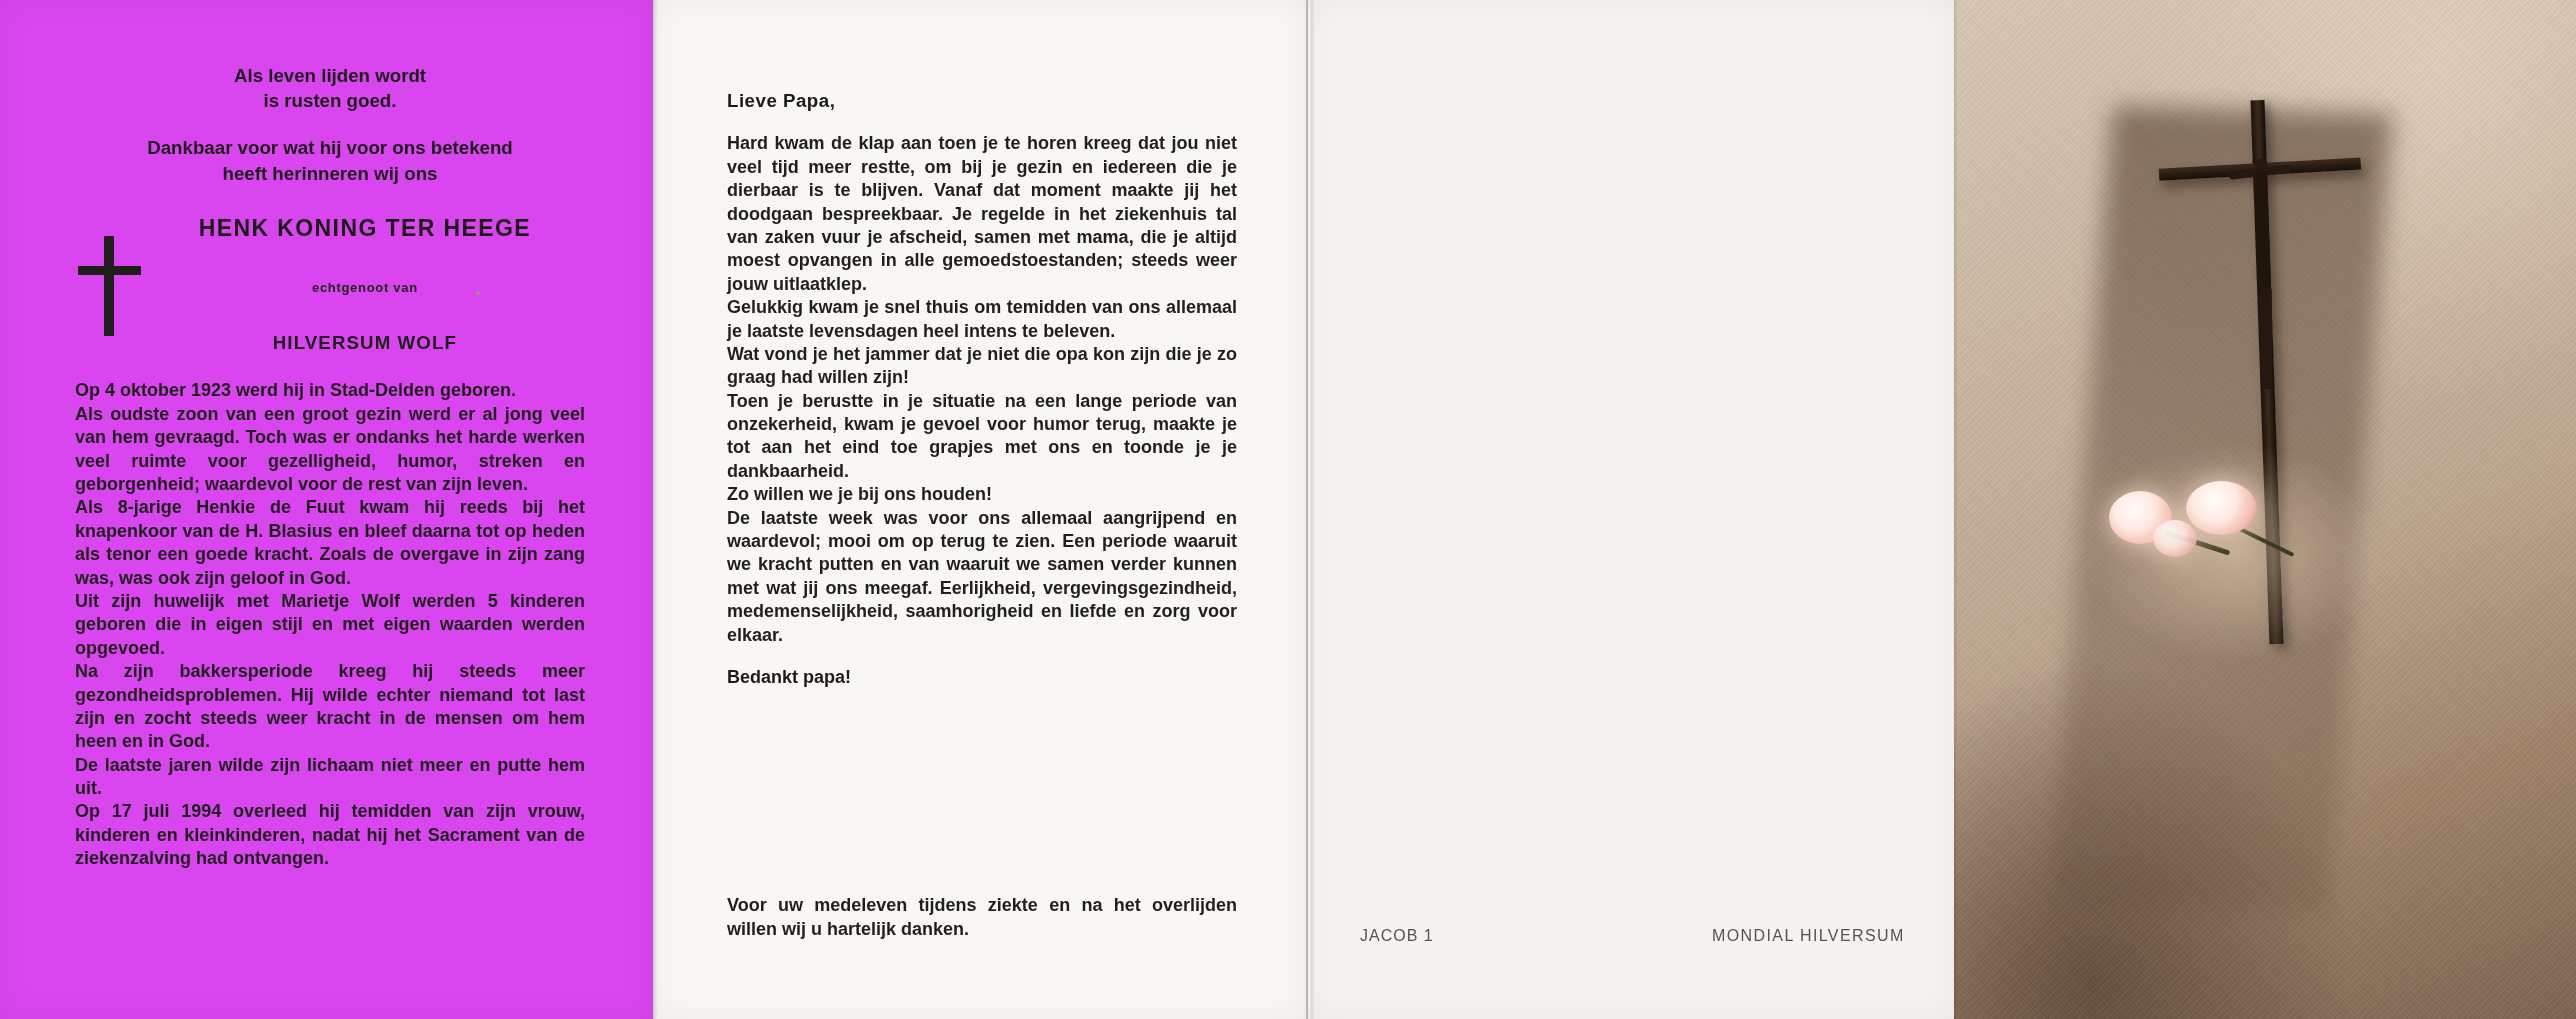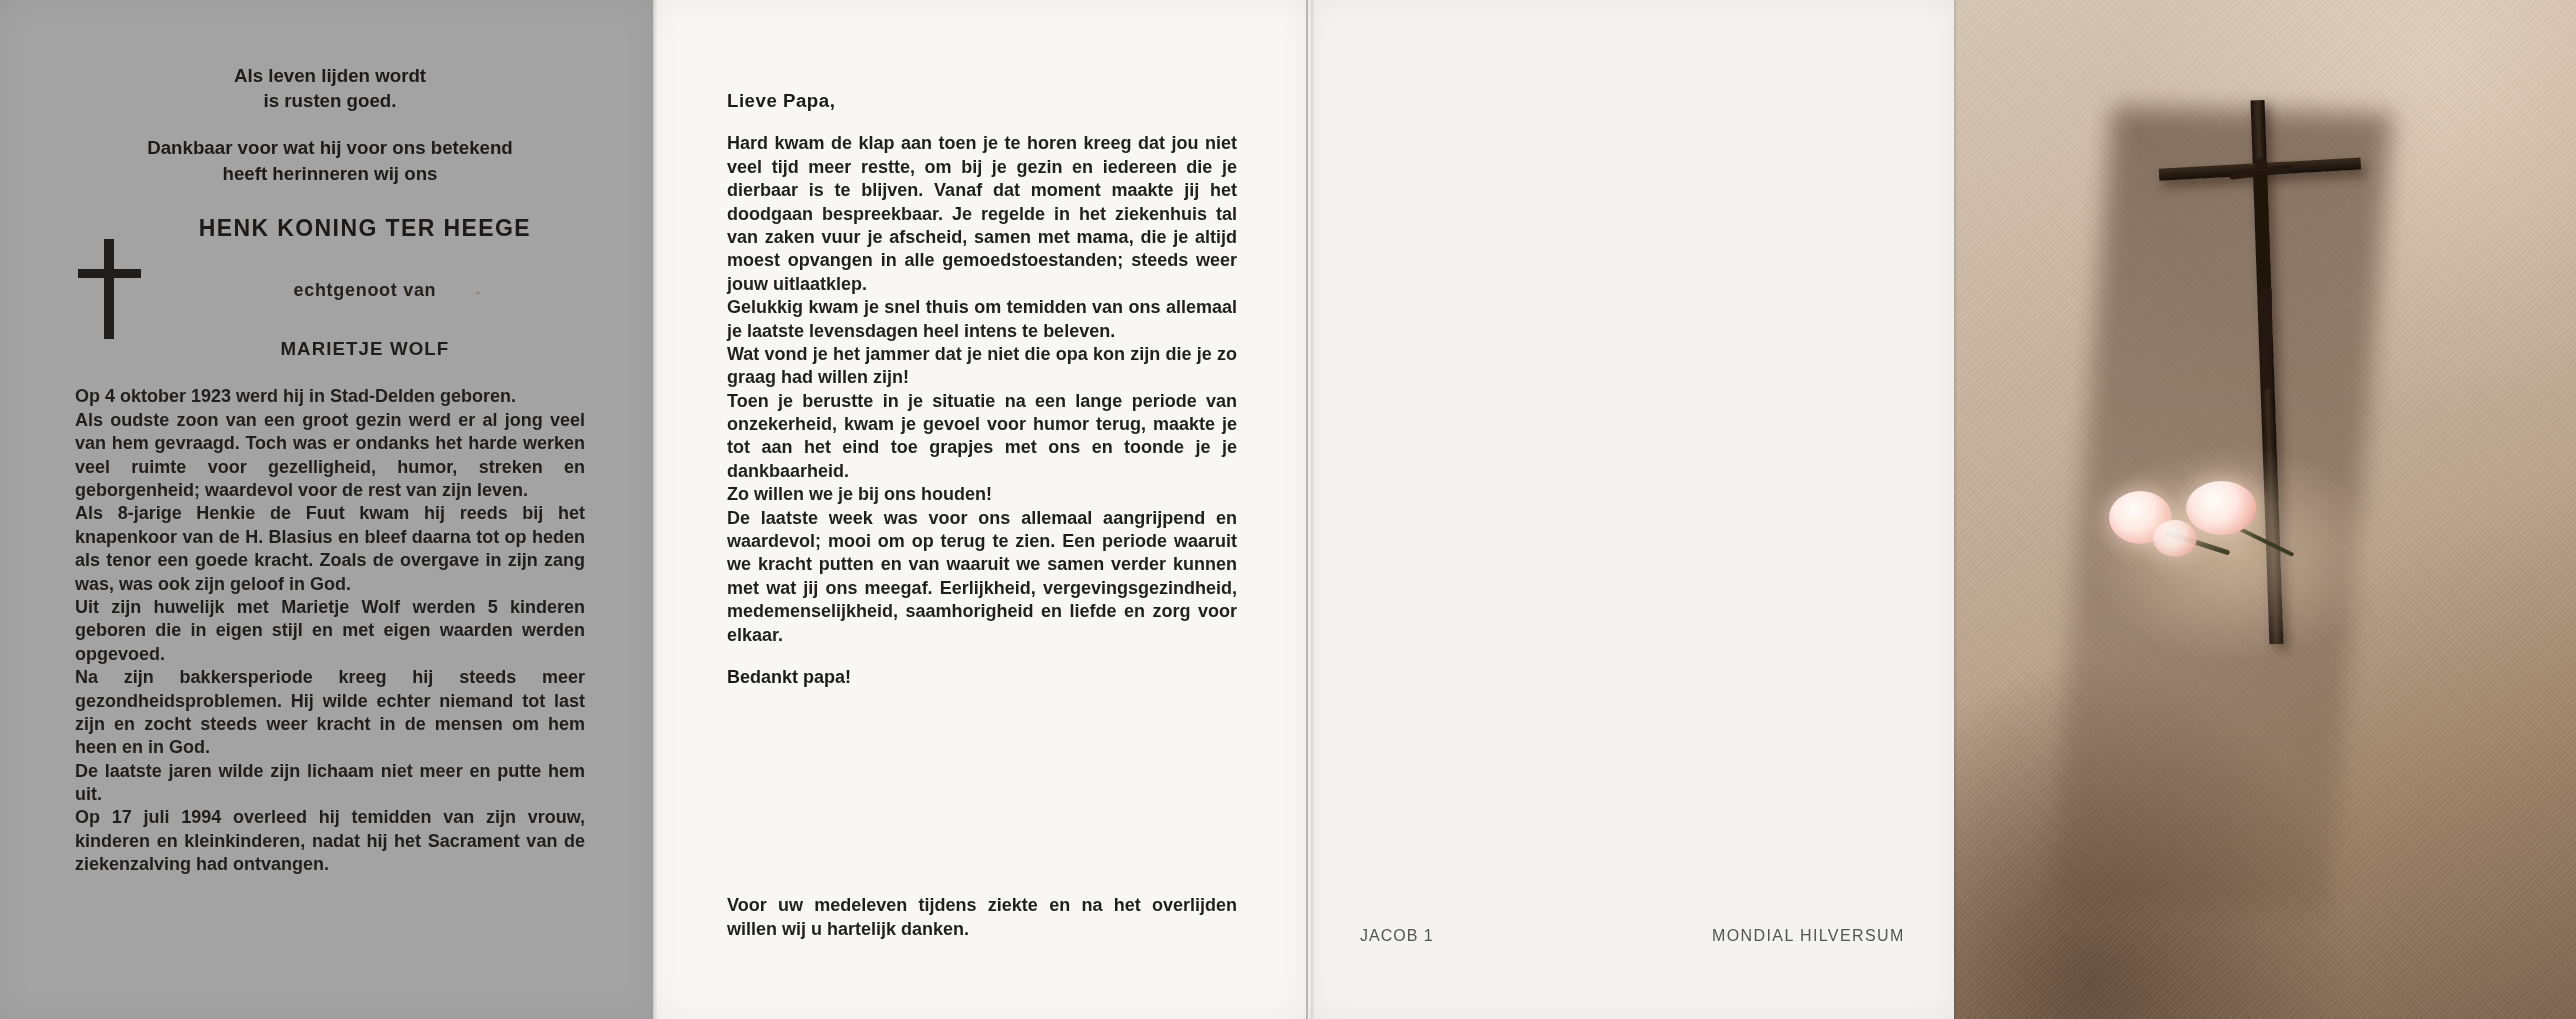--- a/index.html
+++ b/index.html
@@ -22,21 +22,21 @@
   }
 
   
   .panel {
     position: relative;
     height: 1020px;
     box-sizing: border-box;
   }
   .panel-inner-left {
     width: 654px;
-    background: #a3a3a3;
+    background: #d946ef;
     border-right: 1.7px solid #cfcdc8;
   }
   .panel-inner-right {
     width: 654px;
     background: #f8f7f4;
     border-right: 2.5px solid #b9b7b1;
   }
   .panel-back {
     width: 646px;
     background: #f4f3f0;
@@ -107,21 +107,21 @@
     padding-left: 3.4px;
   }
   .name-main {
     font-size: 23px;
     letter-spacing: 1.4px;
     color: #1d1b19;
     margin-bottom: 38px;
     white-space: nowrap;
   }
   .name-rel {
-    font-size: 18px;
+    font-size: 13px;
     letter-spacing: 0.7px;
     color: #26231f;
     margin-bottom: 37px;
   }
   .name-spouse {
     font-size: 18.7px;
     letter-spacing: 1.1px;
     color: #201e1c;
   }
   .bio {
@@ -359,21 +359,21 @@
       </div>
 
       <div class="cross-row">
         <div class="cross">
           <div class="v"></div>
           <div class="h"></div>
         </div>
         <div class="names">
           <div class="name-main bold">HENK KONING TER HEEGE</div>
           <div class="name-rel bold">echtgenoot van</div>
-          <div class="name-spouse bold">MARIETJE WOLF</div>
+          <div class="name-spouse bold">HILVERSUM WOLF</div>
         </div>
       </div>
 
       <div class="bio bold">
         <p>Op 4 oktober 1923 werd hij in Stad-Delden geboren.</p>
         <p>Als oudste zoon van een groot gezin werd er al jong veel van hem gevraagd. Toch was er ondanks het harde werken veel ruimte voor gezelligheid, humor, streken en geborgenheid; waardevol voor de rest van zijn leven.</p>
         <p>Als 8-jarige Henkie de Fuut kwam hij reeds bij het knapenkoor van de H. Blasius en bleef daarna tot op heden als tenor een goede kracht. Zoals de overgave in zijn zang was, was ook zijn geloof in God.</p>
         <p>Uit zijn huwelijk met Marietje Wolf werden 5 kinderen geboren die in eigen stijl en met eigen waarden werden opgevoed.</p>
         <p>Na zijn bakkersperiode kreeg hij steeds meer gezondheidsproblemen. Hij wilde echter niemand tot last zijn en zocht steeds weer kracht in de mensen om hem heen en in God.</p>
         <p>De laatste jaren wilde zijn lichaam niet meer en putte hem uit.</p>

